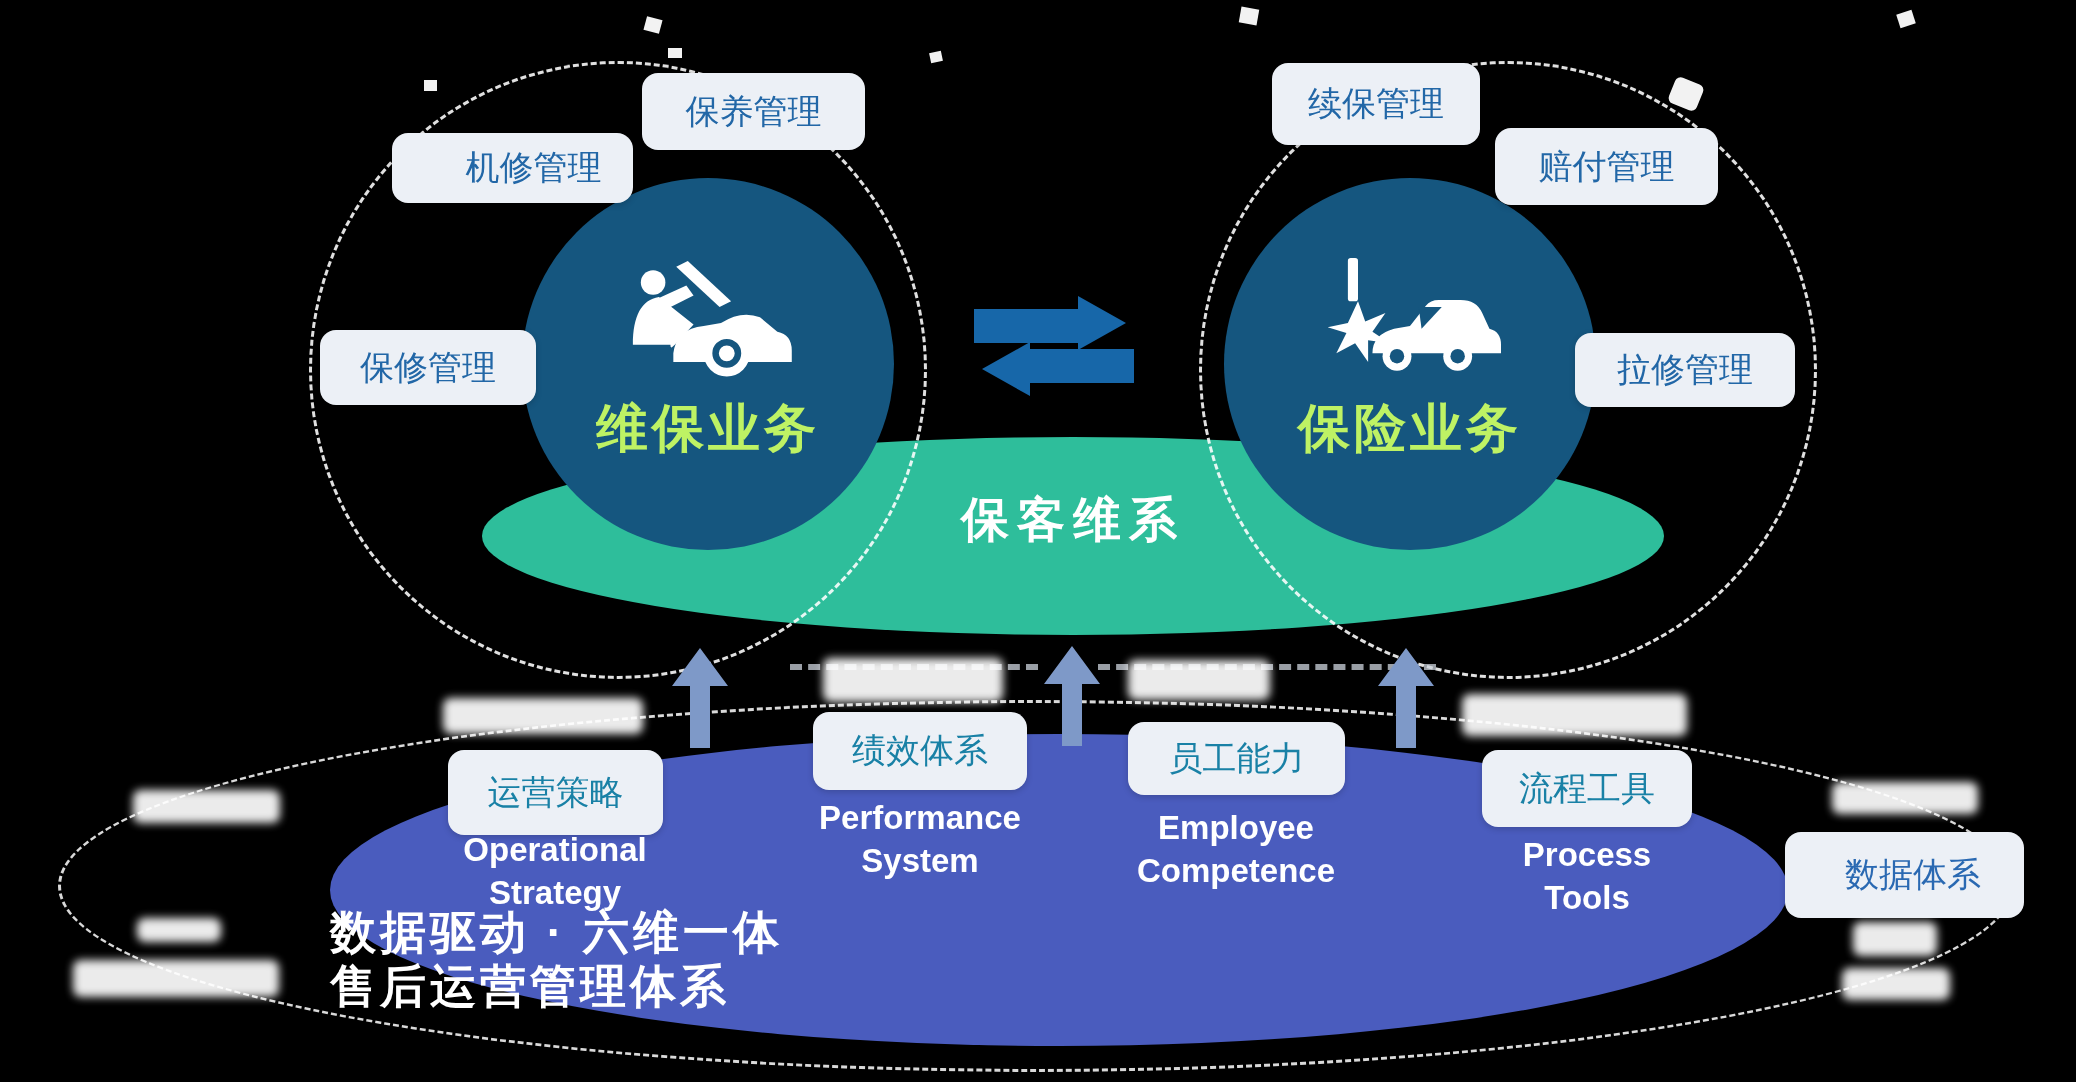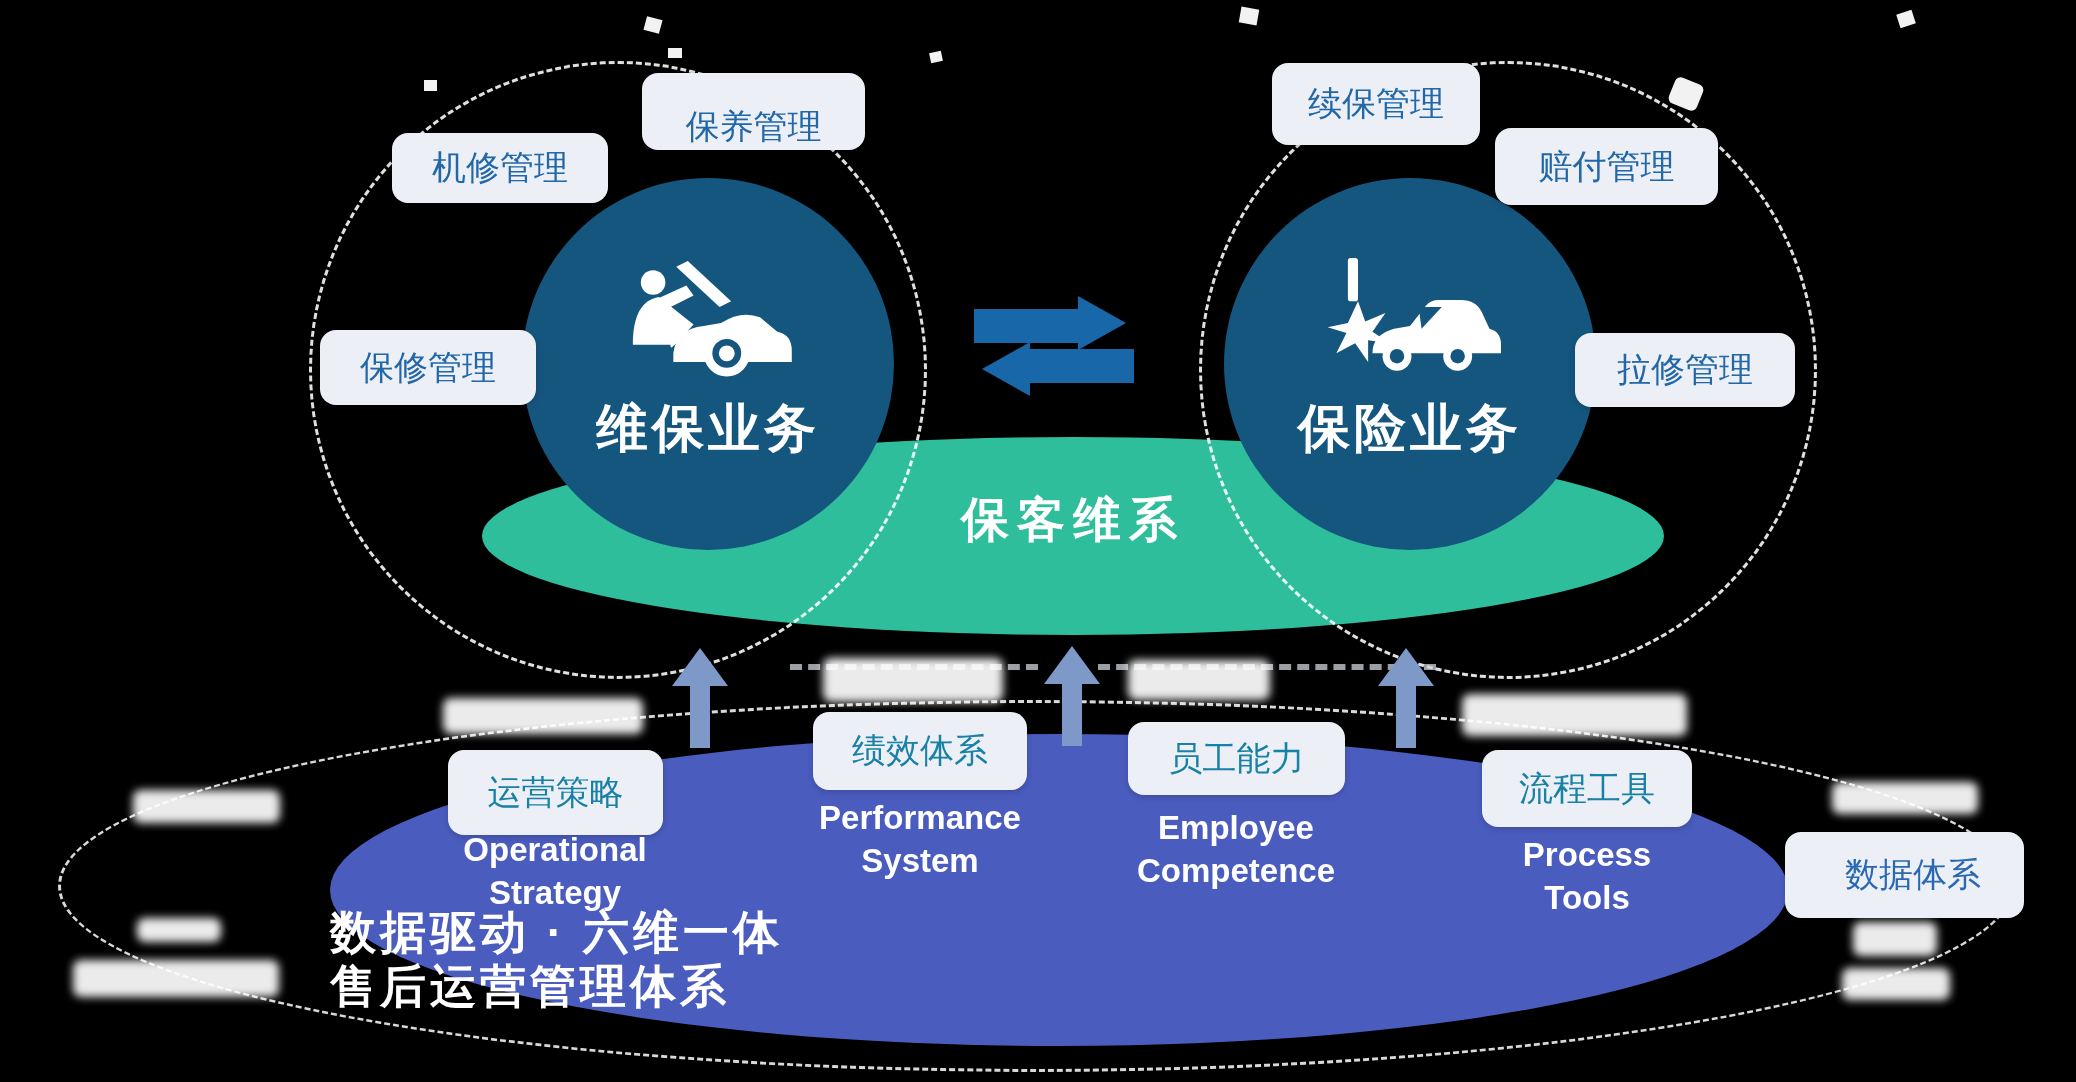--- a/index.html
+++ b/index.html
@@ -13,21 +13,21 @@
                  border:3px dashed rgba(255,255,255,.85);border-radius:50%;z-index:1;}
   .dash-line{position:absolute;height:0;border-top:6px dashed rgba(205,212,222,.75);z-index:5;}
   
   .green-ellipse{position:absolute;left:482px;top:437px;width:1182px;height:198px;
                  background:#2EBE9B;border-radius:50%;z-index:3;}
   .bottom-ellipse{position:absolute;left:330px;top:734px;width:1458px;height:312px;
                   background:#4A5CBE;border-radius:50%;z-index:2;}
   .big-circle{position:absolute;top:178px;width:372px;height:372px;background:#15567F;border-radius:50%;
               display:flex;flex-direction:column;align-items:center;justify-content:center;z-index:5;}
   .big-circle .pictogram{width:190px;height:130px;margin-top:-6px;}
-  .circle-title{color:#ffffff;font-size:52px;font-weight:bold;letter-spacing:4px;margin-top:6px;white-space:nowrap;}
+  .circle-title{color:#bef264;font-size:52px;font-weight:bold;letter-spacing:4px;margin-top:6px;white-space:nowrap;}
   
   .label-box{position:absolute;background:#ECF0F6;border-radius:16px;display:flex;align-items:center;
              justify-content:center;font-size:34px;white-space:nowrap;z-index:6;
              box-shadow:0 2px 6px rgba(0,0,0,.18);}
   .t-blue{color:#2267A7;}
   .t-teal{color:#1981A6;}
   .t-side{color:#2A69B2;}
   
   .green-label{position:absolute;left:482px;top:488px;width:1182px;text-align:center;color:#fff;
                font-size:48px;font-weight:bold;letter-spacing:8px;z-index:6;}
@@ -84,24 +84,24 @@
     <div class="circle-title">保险业务</div>
   </div>
 
   <svg class="abs" style="left:972px;top:296px;z-index:6;" width="164" height="100" viewBox="0 0 164 100">
     <g fill="#1767A9">
       <polygon points="2,13 106,13 106,0 154,27 106,54 106,47 2,47"></polygon>
       <polygon points="162,53 58,53 58,46 10,73 58,100 58,87 162,87"></polygon>
     </g>
   </svg>
 
-  <div class="label-box t-blue" style="left:642px;top:73px;width:223px;height:77px;align-items:flex-end;">
+  <div class="label-box t-blue" style="left:642px;top:73px;width:223px;height:77px;">
       <span>保养管理</span>
     </div>
-  <div class="label-box t-blue" style="left:392px;top:133px;width:216px;height:70px;">
+  <div class="label-box t-blue" style="left:392px;top:133px;width:199px;height:70px;padding-left:42px;">
       <span>机修管理</span>
     </div>
   <div class="label-box t-blue" style="left:320px;top:330px;width:216px;height:75px;">
       <span>保修管理</span>
     </div>
 
   <div class="label-box t-blue" style="left:1272px;top:63px;width:208px;height:82px;">
       <span>续保管理</span>
     </div>
   <div class="label-box t-blue" style="left:1495px;top:128px;width:223px;height:77px;">

